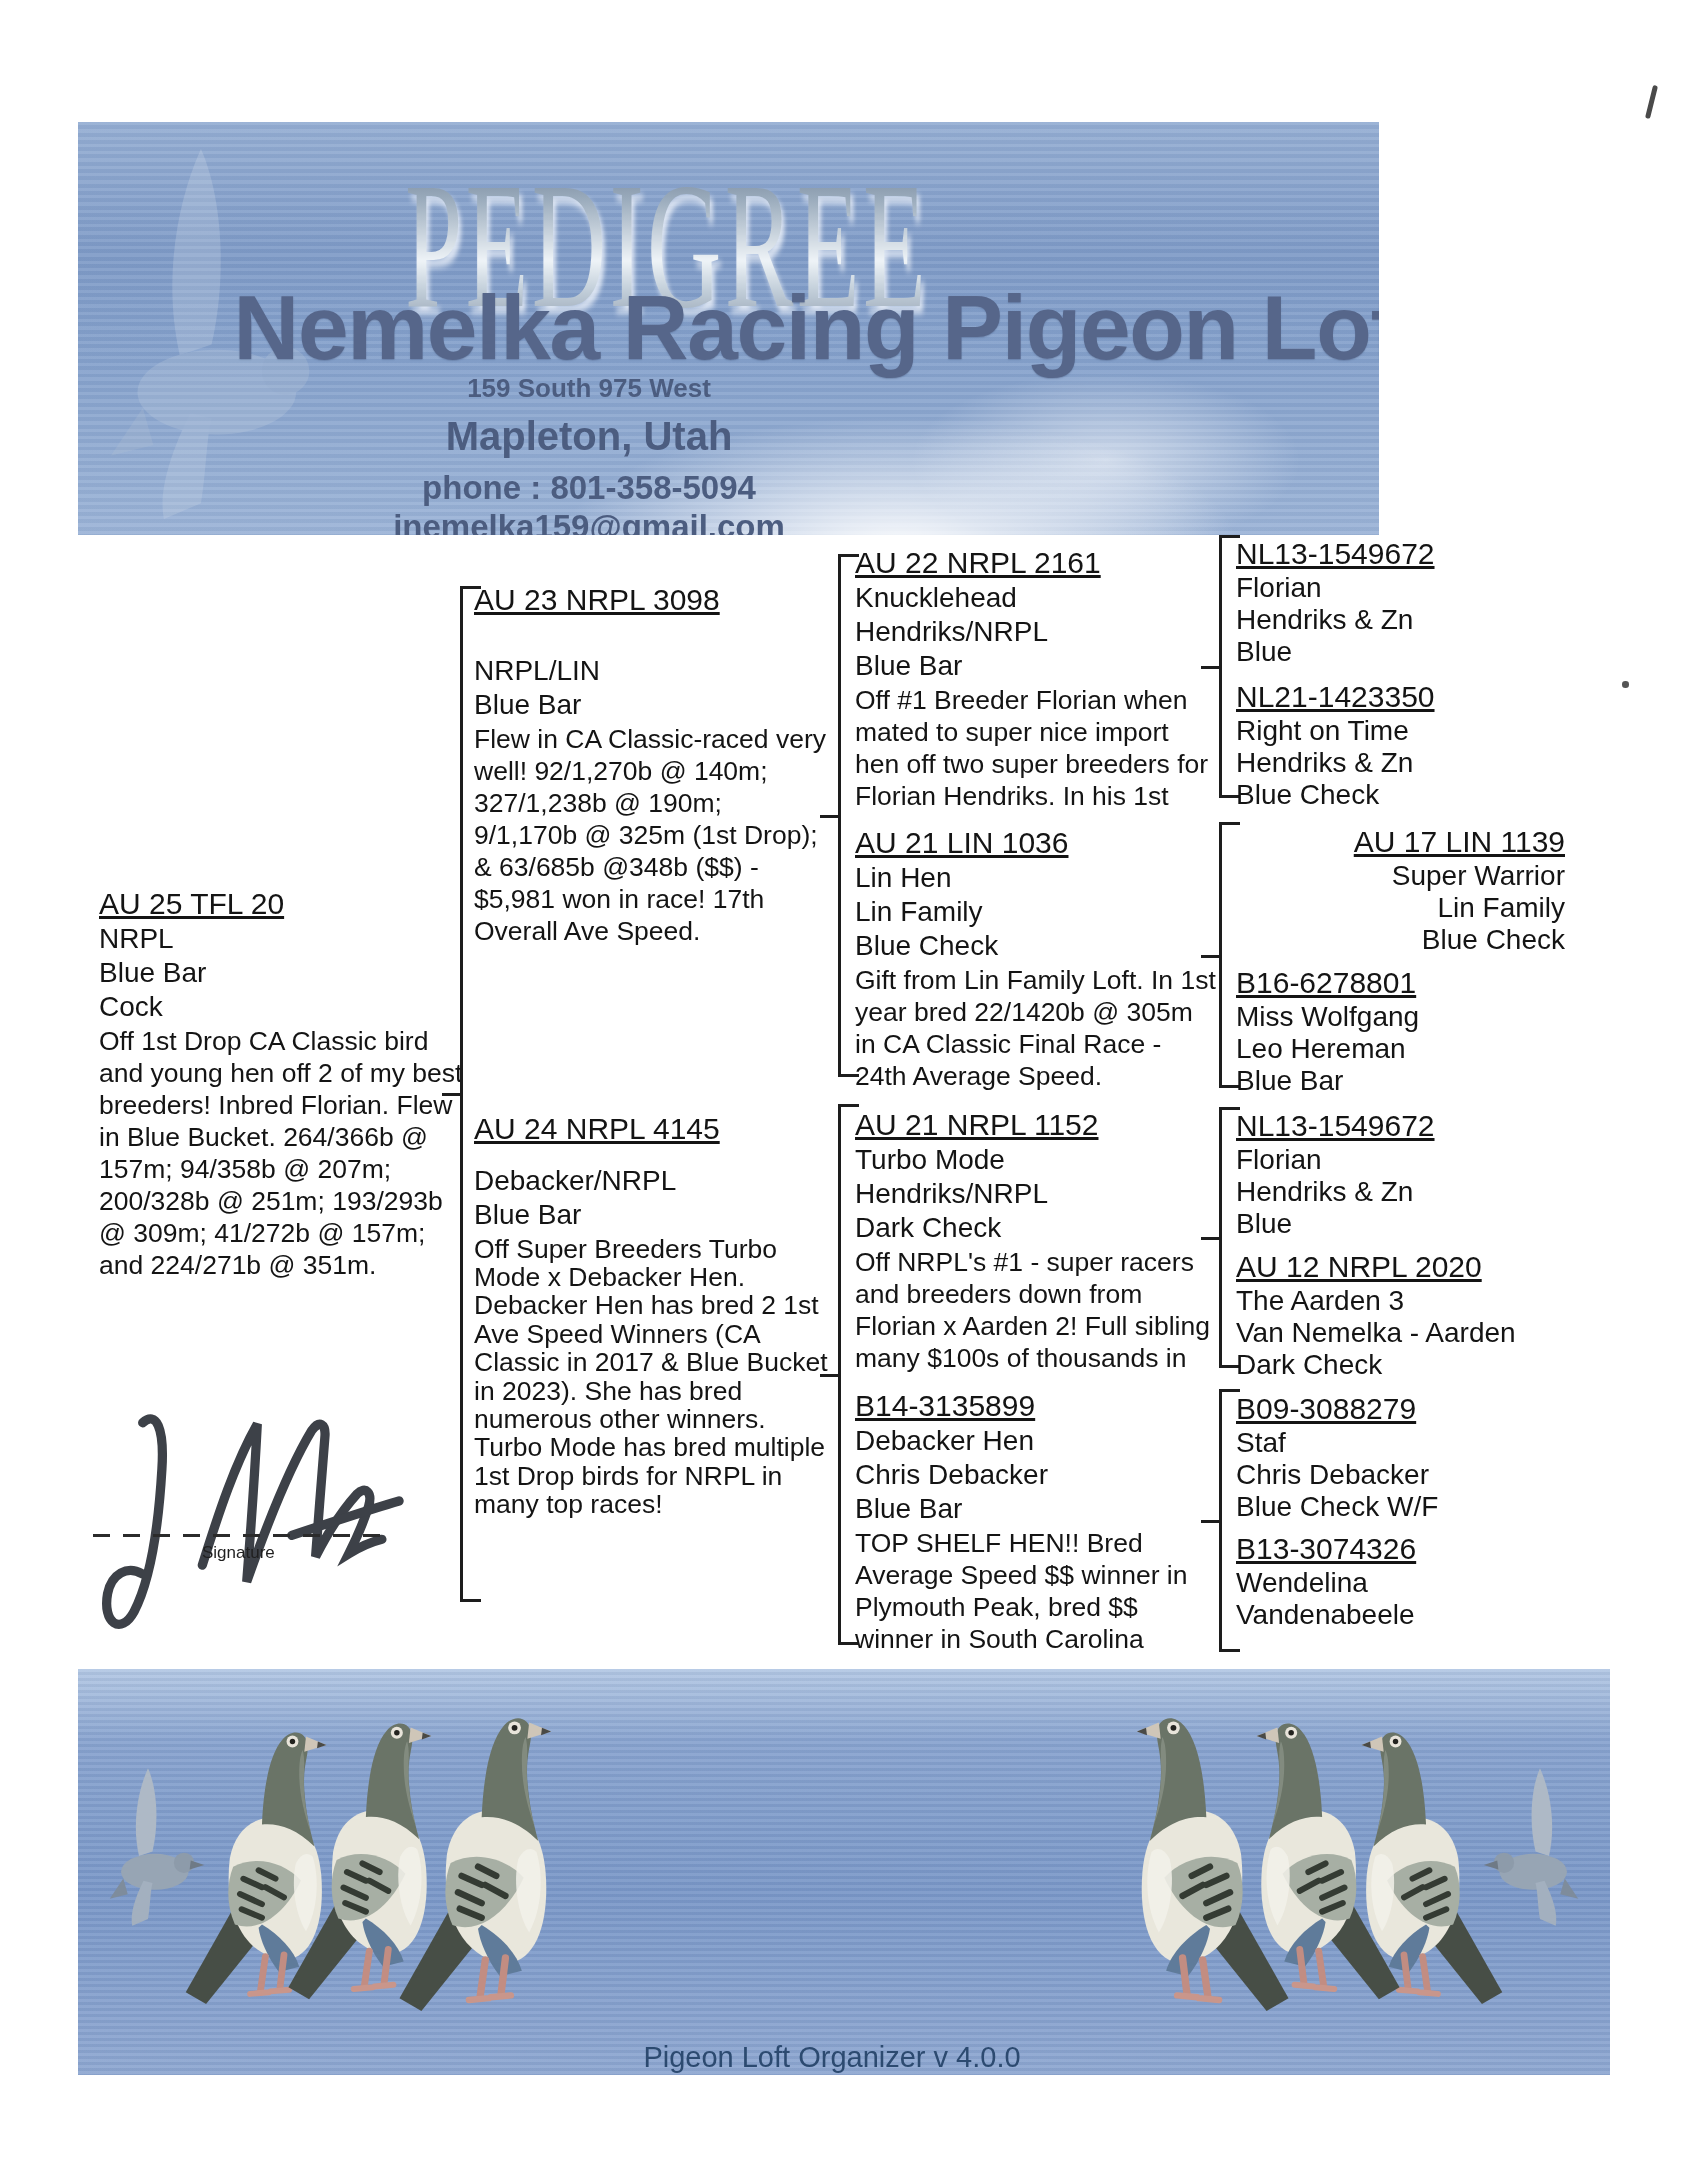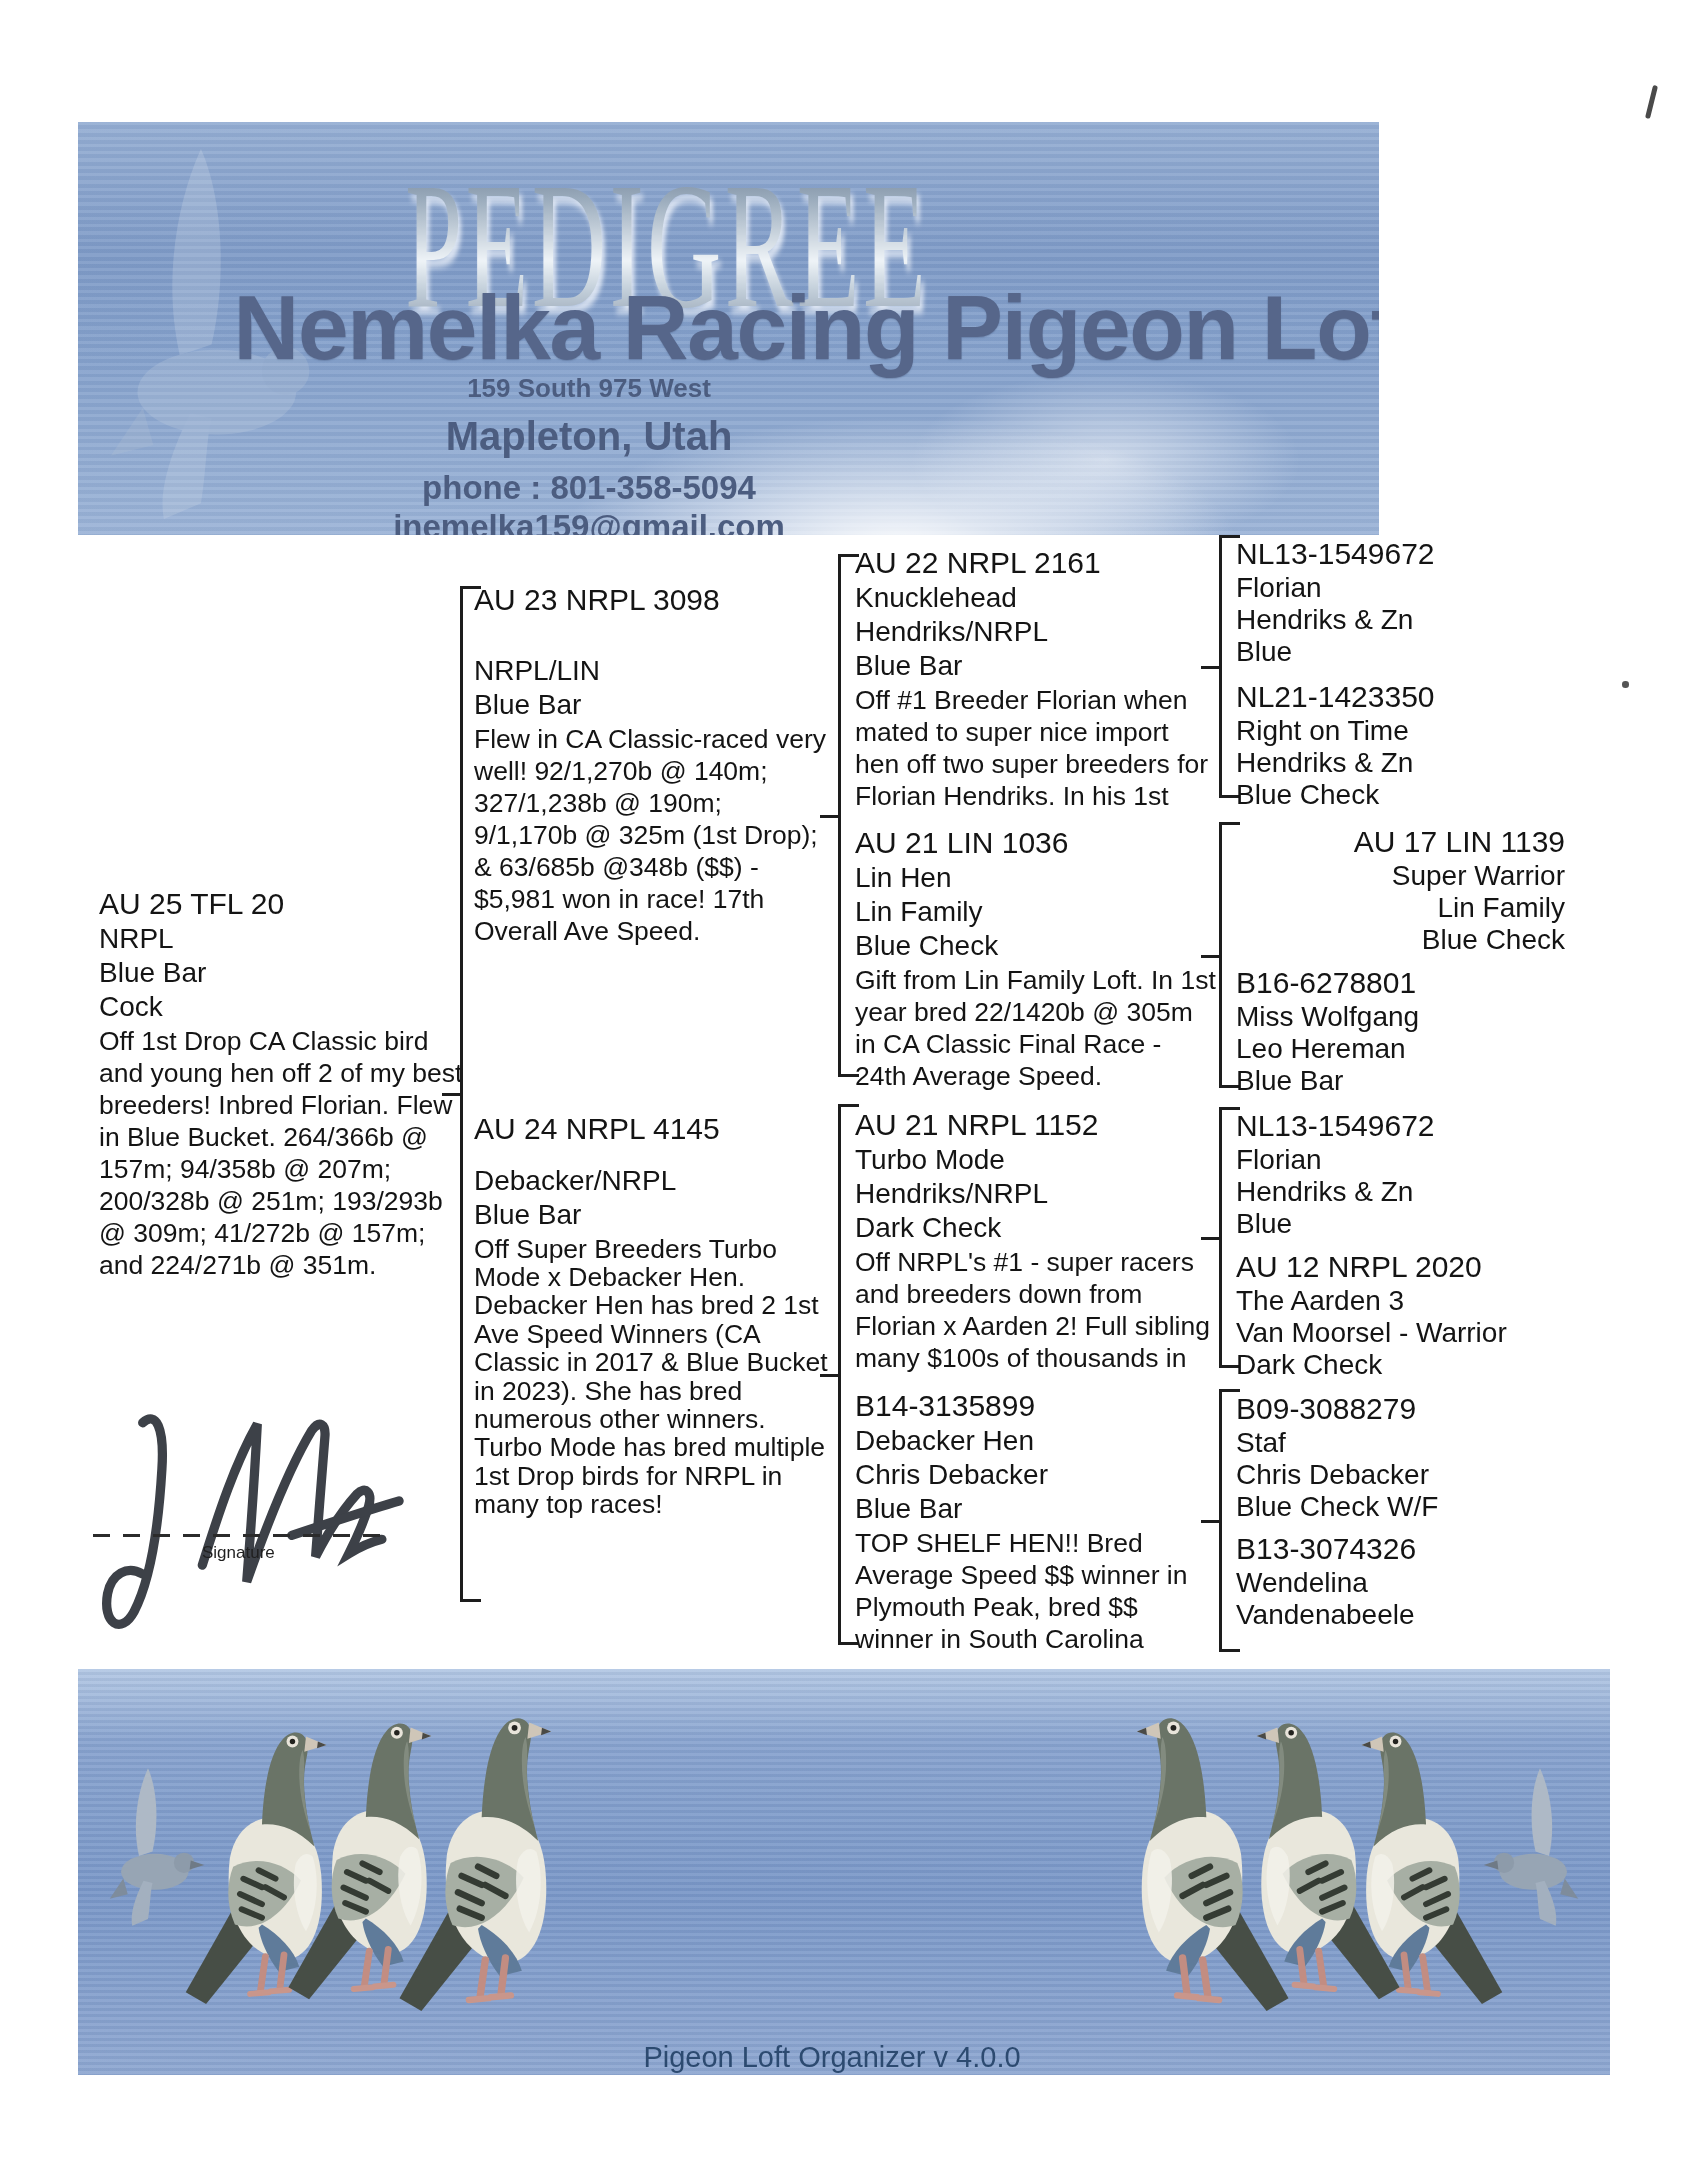--- a/index.html
+++ b/index.html
@@ -40,21 +40,21 @@
     text-align:center;font-weight:bold;color:#4c5d80;white-space:nowrap;
   }
   .addr1{font-size:26px;line-height:40px;}
   .addr2{font-size:40px;line-height:46px;margin-top:5.3px;}
   .addr-phone{font-size:33px;line-height:37px;margin-top:9.3px;}
   .addr-email{font-size:33px;line-height:37px;margin-top:2.6px;}
   .wm{position:absolute;opacity:.22;}
 
   
   .panel{position:absolute;color:#141414;}
-  .band{font-size:30px;line-height:37px;}
+  .band{font-size:30px;line-height:37px;text-decoration:underline;}
   .line{font-size:28px;line-height:34px;min-height:34px;}
   .g4 .band{font-size:30px;line-height:36px;}
   .g4 .line{font-size:28px;line-height:32px;min-height:32px;}
   .notes{font-size:26.5px;line-height:32px;margin-top:1.3px;}
   .notes-tight{font-size:26.5px;line-height:28.4px;margin-top:2.6px;}
   .gap-lg{margin-top:36px;}
   .gap-sm{margin-top:17px;}
 
   .bracket{position:absolute;border-left:3.3px solid #1d1d1d;}
   .bracket .tt,.bracket .tb{position:absolute;left:-0.7px;width:19px;height:3.3px;background:#1d1d1d;}
@@ -234,21 +234,21 @@
 </div>
 <div class="panel g4" style="left:1236px;top:1108px;width:370px;">
   <div class="band">NL13-1549672</div>
   <div class="line">Florian</div>
   <div class="line">Hendriks &amp; Zn</div>
   <div class="line">Blue</div>
 </div>
 <div class="panel g4" style="left:1236px;top:1249px;width:370px;">
   <div class="band">AU 12 NRPL 2020</div>
   <div class="line">The Aarden 3</div>
-  <div class="line">Van Moorsel - Warrior</div>
+  <div class="line">Van Nemelka - Aarden</div>
   <div class="line">Dark Check</div>
 </div>
 <div class="panel g4" style="left:1236px;top:1391px;width:370px;">
   <div class="band">B09-3088279</div>
   <div class="line">Staf</div>
   <div class="line">Chris Debacker</div>
   <div class="line">Blue Check W/F</div>
 </div>
 <div class="panel g4" style="left:1236px;top:1531px;width:370px;">
   <div class="band">B13-3074326</div>

